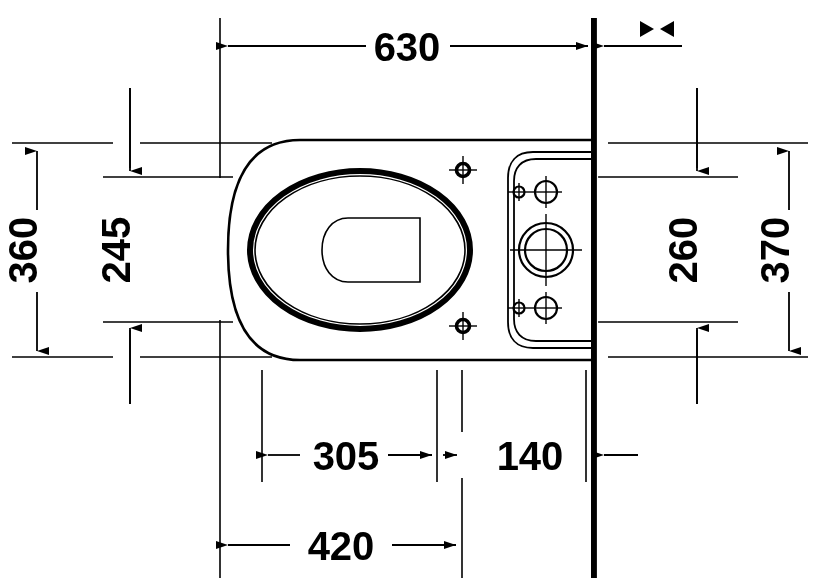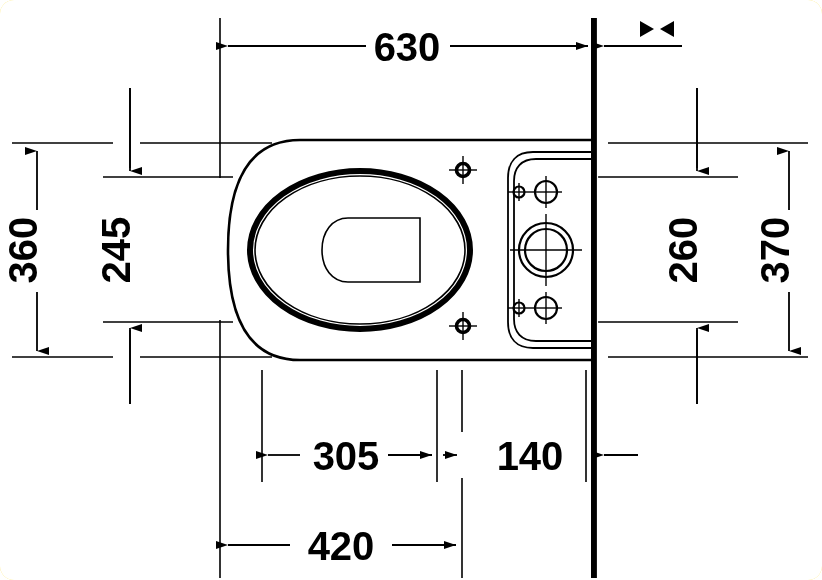--- a/index.html
+++ b/index.html
@@ -10,21 +10,20 @@
   }
   body {
     font-family: "Liberation Sans", sans-serif;
   }
   #drawing-root {
     position: relative;
     width: 822px;
     height: 580px;
     background: #fde047;
     overflow: hidden;
-    border-radius: 14px;
   }
   #drawing-svg {
     display: block;
     width: 822px;
     height: 580px;
   }
   .dim-text {
     font-family: "Liberation Sans", sans-serif;
     font-weight: bold;
     font-size: 40px;

